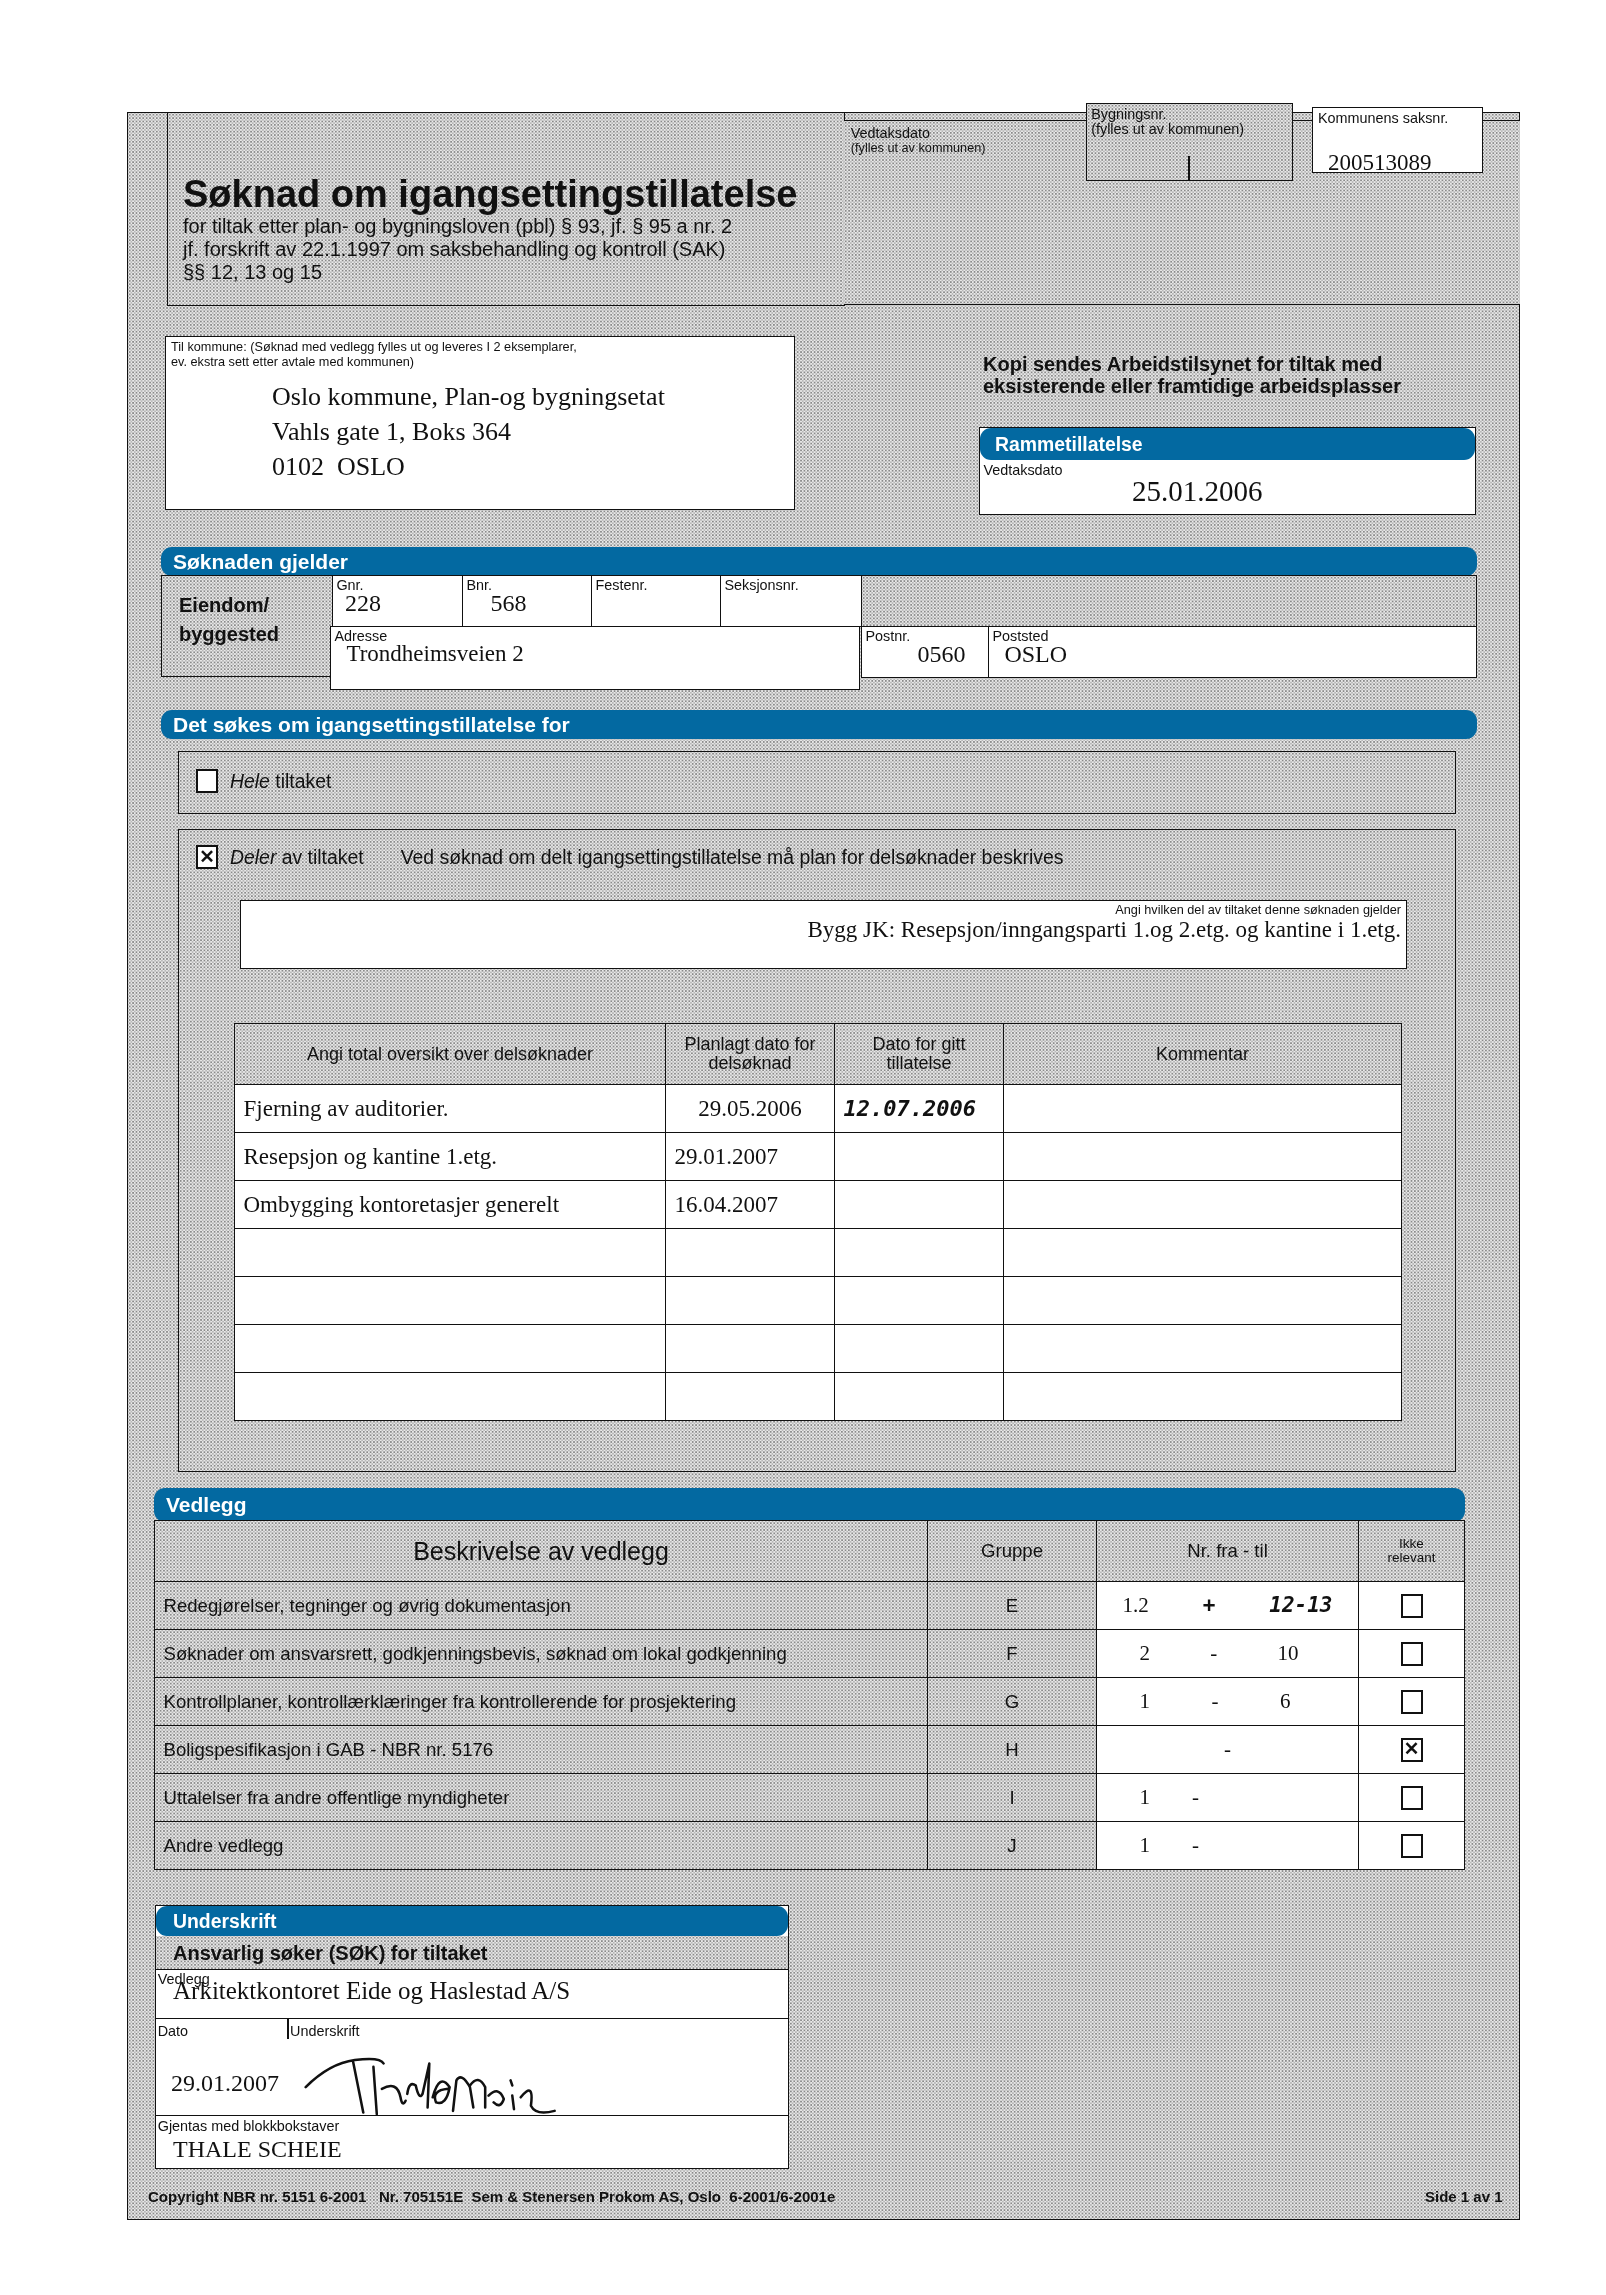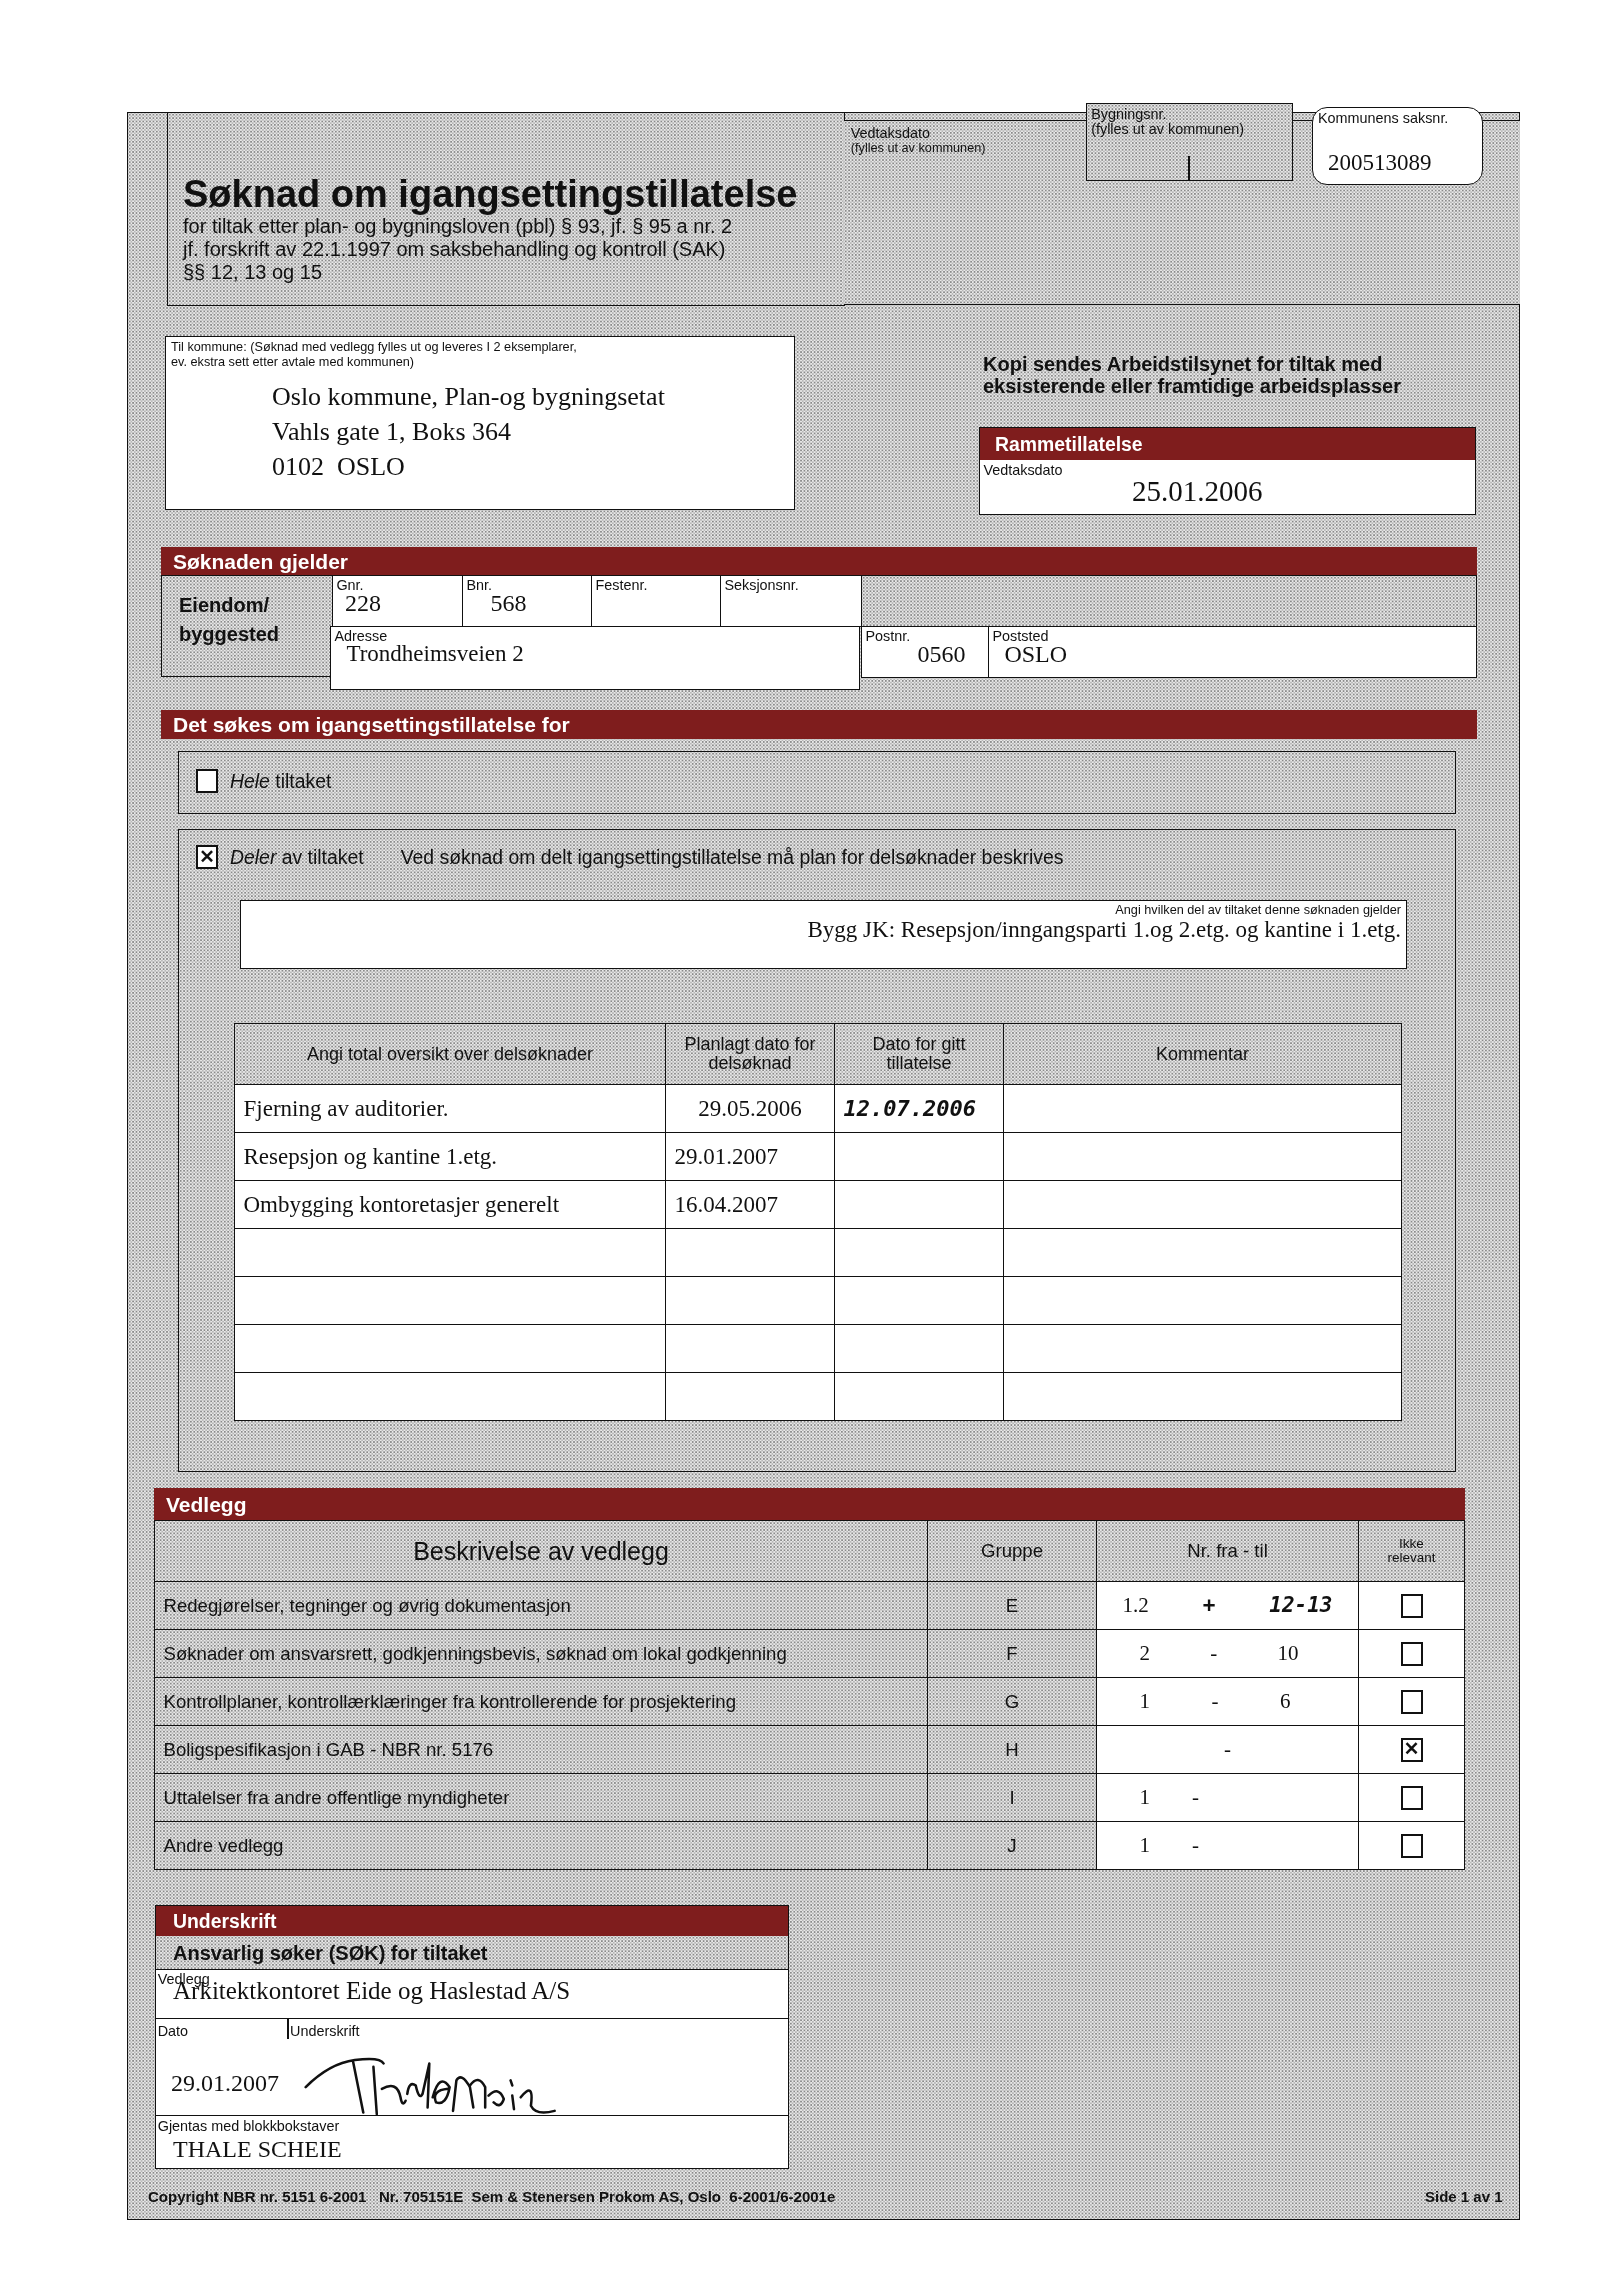--- a/index.html
+++ b/index.html
@@ -14,22 +14,22 @@
       radial-gradient(#8a8a8a 0.7px, transparent 0.8px),
       radial-gradient(#b8b8b8 0.6px, transparent 0.8px);
     background-size: 3.4px 3.4px, 3.4px 3.4px;
     background-position: 0 0, 1.7px 1.7px;
   }
   .white { background: #fff; }
   .bd { border: 1.7px solid #111; }
   .bdt { border-top: 1.7px solid #111; }
   .bdb { border-bottom: 1.7px solid #111; }
   .blackbar {
-    background: #7f1d1d; color: #fff; font-weight: bold; font-size: 21px;
-    padding-left: 12px; display: flex; align-items: center;
+    background: #0369a1; color: #fff; font-weight: bold; font-size: 21px;
+    padding-left: 12px; display: flex; align-items: center; border-radius: 11px;
   }
   .serif { font-family: "Liberation Serif", serif; }
   .lbl { font-size: 14.4px; line-height: 15px; }
   .small { font-size: 12.7px; line-height: 14.4px; }
   .cb {
     width: 22px; height: 24px; border: 2.5px solid #111; background: #fff;
     box-sizing: border-box; display: flex; align-items: center; justify-content: center;
     font-weight: bold; font-size: 18.6px; line-height: 1;
   }
   table.grid { border-collapse: collapse; position: absolute; }
@@ -52,21 +52,21 @@
   <div class="lbl">Vedtaksdato</div>
   <div class="small">(fylles ut av kommunen)</div>
 </div>
 
 <div class="abs hatch bd" style="left:1086px;top:103px;width:207px;height:78px;padding:2.5px 0 0 4.2px;">
   <div class="lbl">Bygningsnr.</div>
   <div class="lbl">(fylles ut av kommunen)</div>
   <div class="abs" style="left:101px;top:52px;width:1.7px;height:24px;background:#111;"></div>
 </div>
 
-<div class="abs white bd" style="left:1312px;top:107px;width:171px;height:78px;padding:2.5px 0 0 5px;border-radius:15px;">
+<div class="abs white bd" style="left:1312px;top:107px;width:171px;height:66px;padding:2.5px 0 0 5px;">
   <div class="lbl">Kommunens saksnr.</div>
   <div class="serif" style="font-size:23px;margin-top:24px;padding-left:10px;">200513089</div>
 </div>
 
 <div class="abs white bd" style="left:165px;top:336px;width:630px;height:174px;padding:3.4px 0 0 5px;">
   <div class="small">Til kommune: (Søknad med vedlegg fylles ut og leveres I 2 eksemplarer,</div>
   <div class="small">ev. ekstra sett etter avtale med kommunen)</div>
   <div class="serif" style="font-size:26px;line-height:35px;margin-left:101px;margin-top:10px;">
     <div>Oslo kommune, Plan-og bygningsetat</div>
     <div>Vahls gate 1, Boks 364</div>

